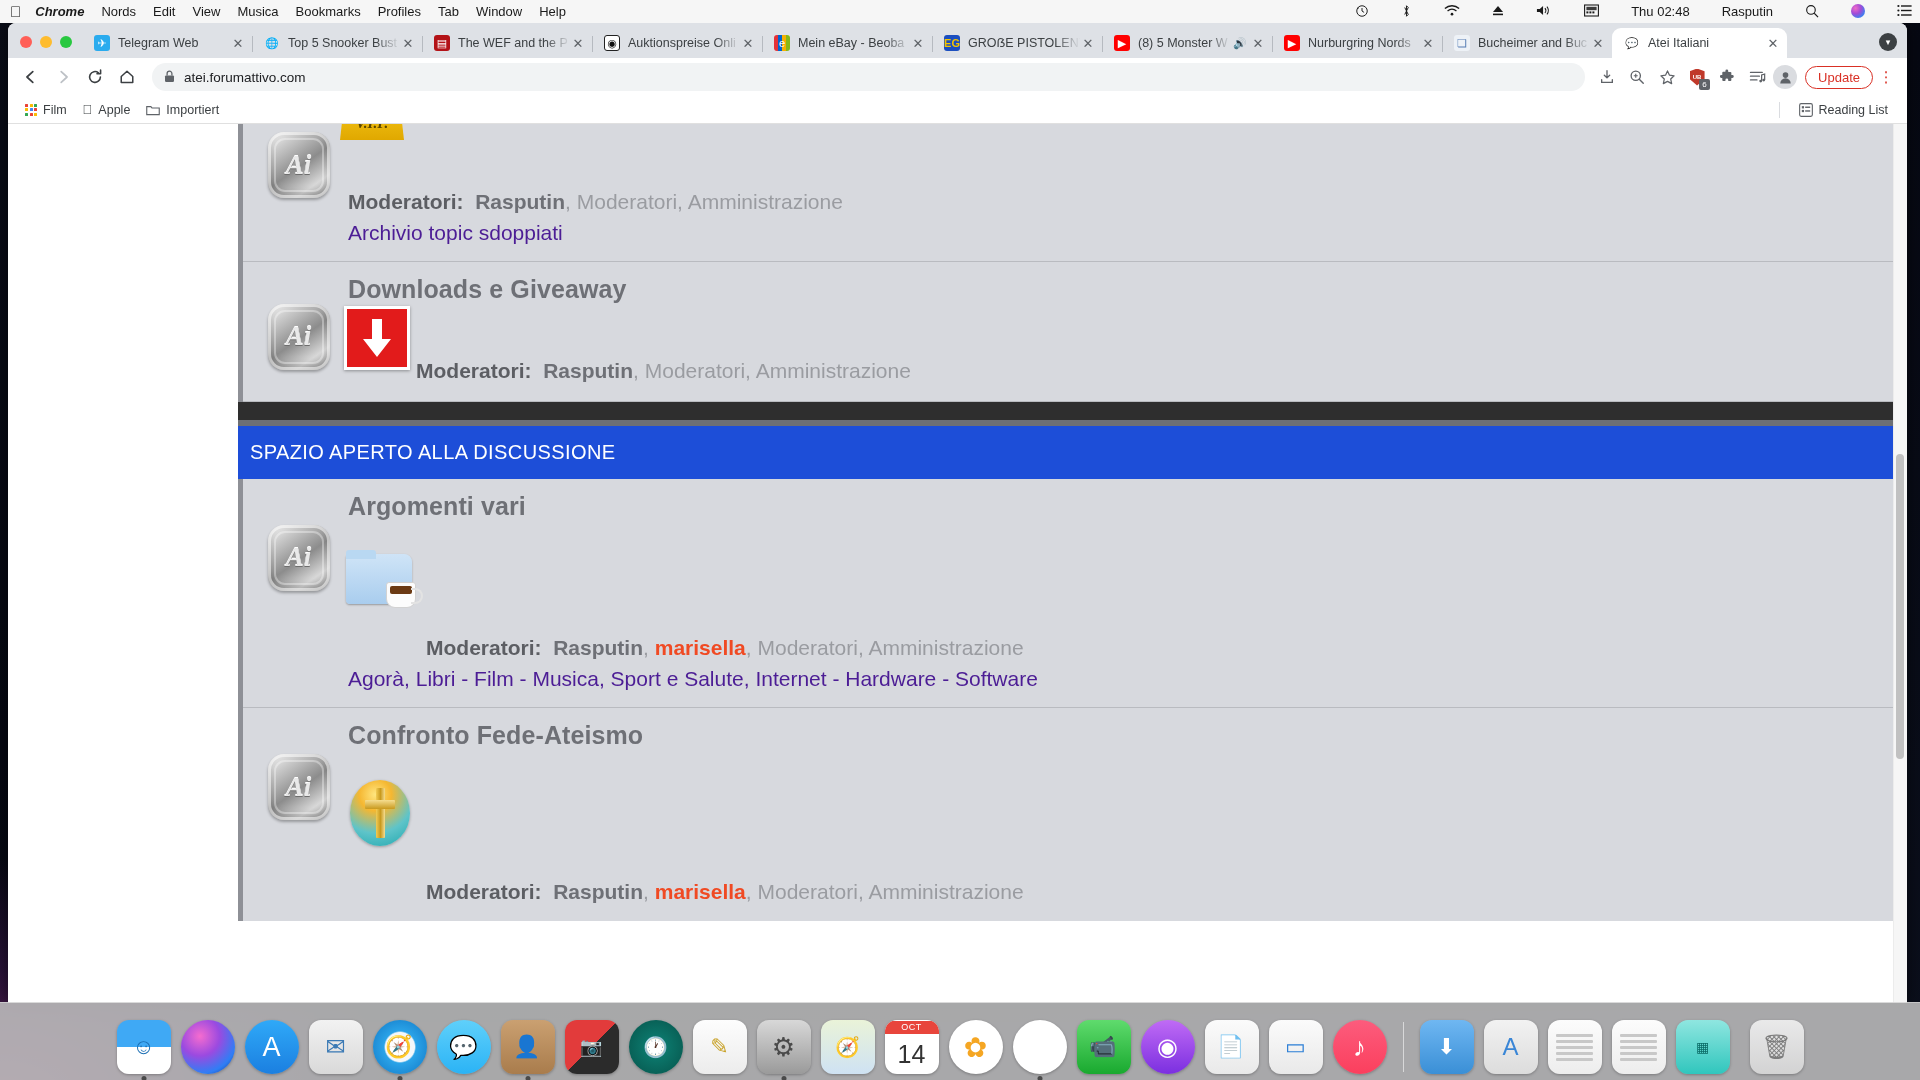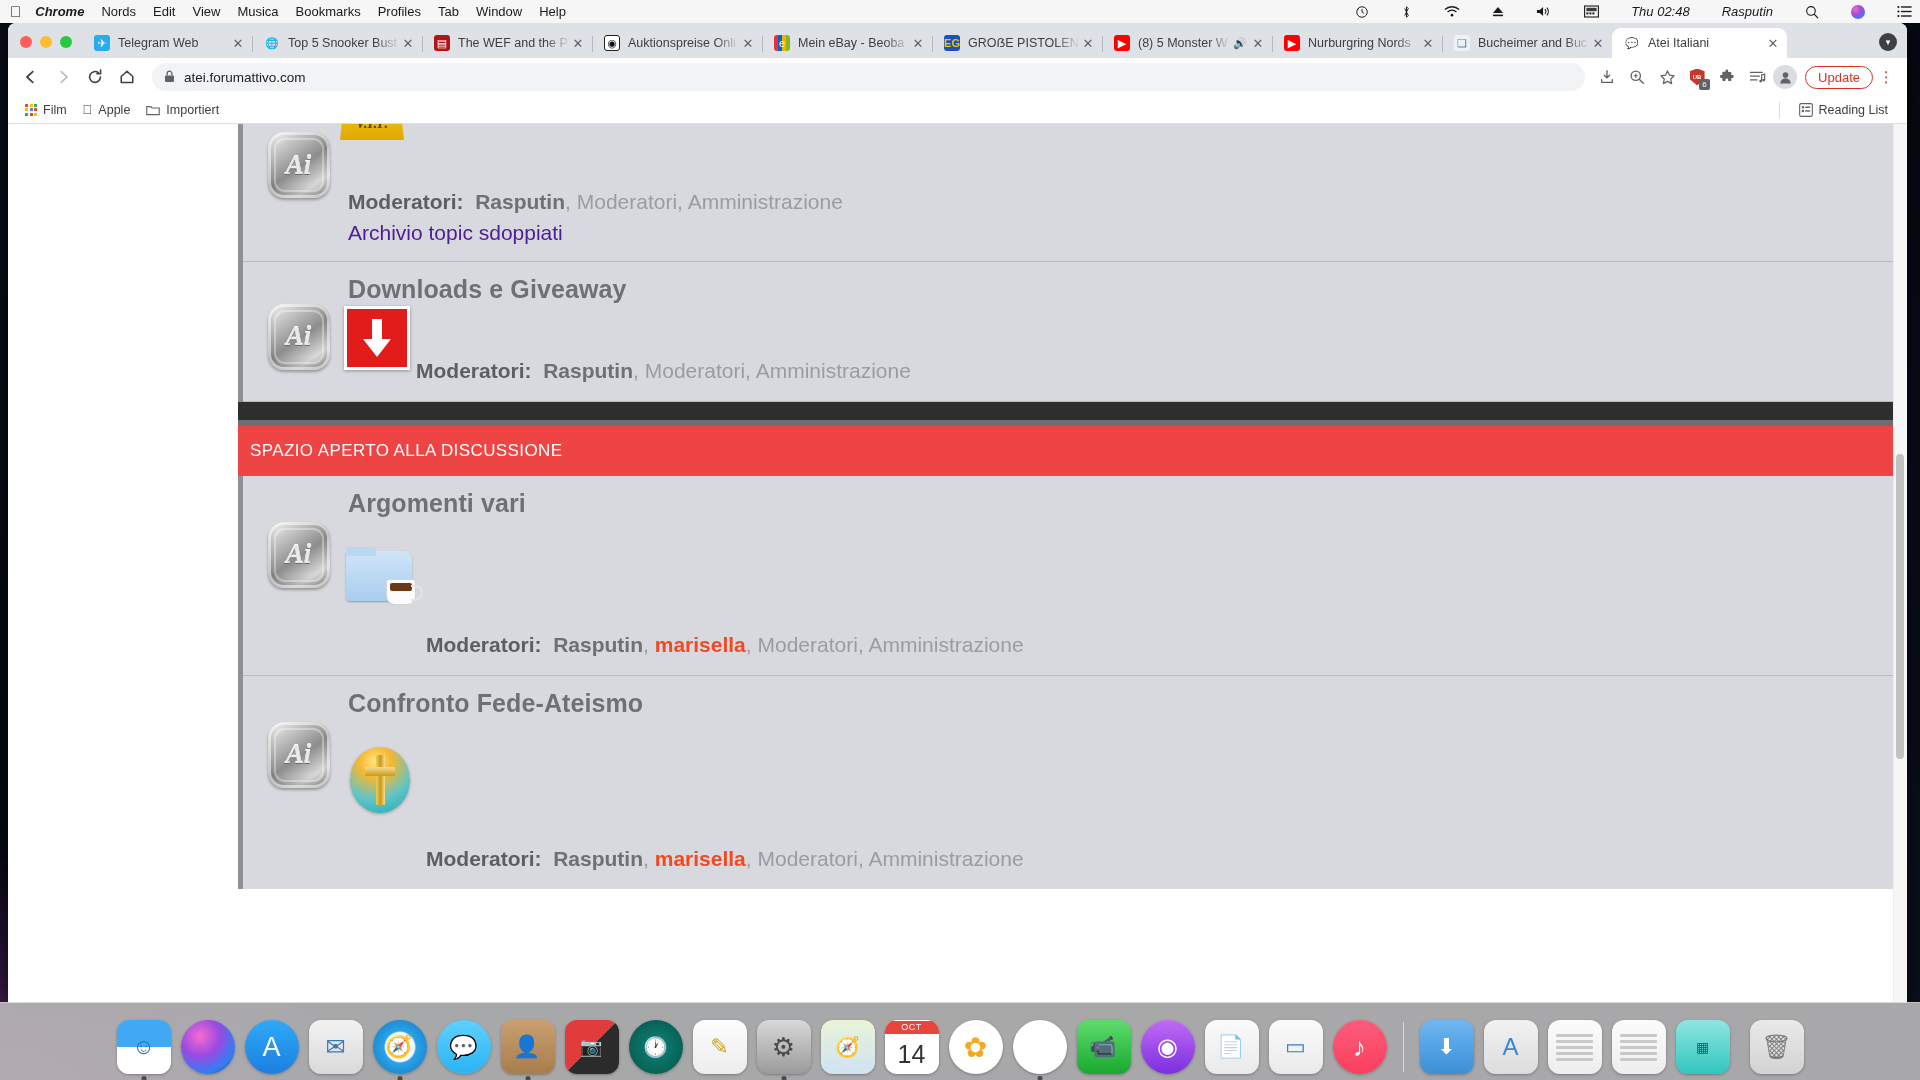--- a/index.html
+++ b/index.html
@@ -37,21 +37,21 @@
     background: #f6f6f6;
     display: flex; align-items: center;
     font-size: 13px; color: #1a1a1a;
     padding: 0 8px 0 10px;
     z-index: 40;
   }
   #menubar .apple { font-size: 15px; line-height: 1; margin-right: 14px; color:#111; }
   #menubar .mi { margin-right: 17px; white-space: nowrap; }
   #menubar .mi.bold { font-weight: bold; font-style: italic; }
   #menubar .spacer { flex: 1; }
-  #menubar .right { display: flex; align-items: center; gap: 32px; font-style: italic; }
+  #menubar .right { display: flex; align-items: flex-start; gap: 32px; }
   #menubar .right .ic { font-size: 13px; line-height: 1; color:#1a1a1a; display:flex; align-items:center;}
   #menubar .clock { font-size: 13px; white-space: nowrap; }
   #menubar .uname { font-size: 13px; white-space: nowrap; }
   .siri-dot {
     width: 14px; height: 14px; border-radius: 50%;
     background: radial-gradient(circle at 32% 30%, #f06cc8 0%, #a24bd6 40%, #3d7ff0 75%, #1b3fb0 100%);
     display:inline-block;
   }
 
   
@@ -229,22 +229,22 @@
   .forum-desc {
     font-size: 21px; color:#6e7076; line-height: 1.35;
   }
   .mods { font-size: 21px; color:#9a9ca1; line-height: 1.5; }
   .mods .lbl { color:#5c5e63; font-weight:bold; }
   .mods .m-strong { color:#6e7076; font-weight:bold; }
   .mods .m-red { color:#f04a23; font-weight:bold; }
   .sublinks { font-size: 21px; color:#4c1d95; line-height:1.4; }
 
   .cat-header {
-    background:#ef4444; color:#fff;
-    font-size: 17px; letter-spacing: .4px;
+    background:#1d4ed8; color:#fff;
+    font-size: 20px; letter-spacing: .4px;
     padding: 15px 0 15px 12px;
   }
   .cat-gap { height: 18px; background:#2e2e2e; }
   .cat-top-line { height: 6px; background:#6d6f74; }
 
   
   .emb { position:absolute; z-index: 3; }
   .emb-vip {
     width: 64px; height: 34px;
     background: linear-gradient(#f5c518,#e0a800);
@@ -700,20 +700,26 @@
                   <span class="f-back"></span>
                     <span class="f-tab"></span>
                     <span class="cup"></span>
                 </div>
                 <div class="mods" style="padding-left:78px; margin-top:50px;">
                   <span class="lbl">Moderatori:</span>
                   <span>&nbsp;</span><span class="m-strong">Rasputin</span><span>,</span>
                   <span class="m-red">marisella</span><span>,</span>
                   <span>Moderatori</span><span>,</span>
                   <span>Amministrazione</span>
+                </div>
+                <div class="sublinks">
+                  <span>Agorà</span><span>,</span>
+                  <span>Libri - Film - Musica</span><span>,</span>
+                  <span>Sport e Salute</span><span>,</span>
+                  <span>Internet - Hardware - Software</span>
                 </div>
               </div>
             </div>
 
             <div class="forum-row" style="padding-top:14px; border-bottom:none;">
               <div class="row-icon" style="padding-top:32px;">
                 <div class="ai-badge">Ai</div>
               </div>
               <div class="row-body">
                 <div class="forum-title">Confronto Fede-Ateismo</div>

